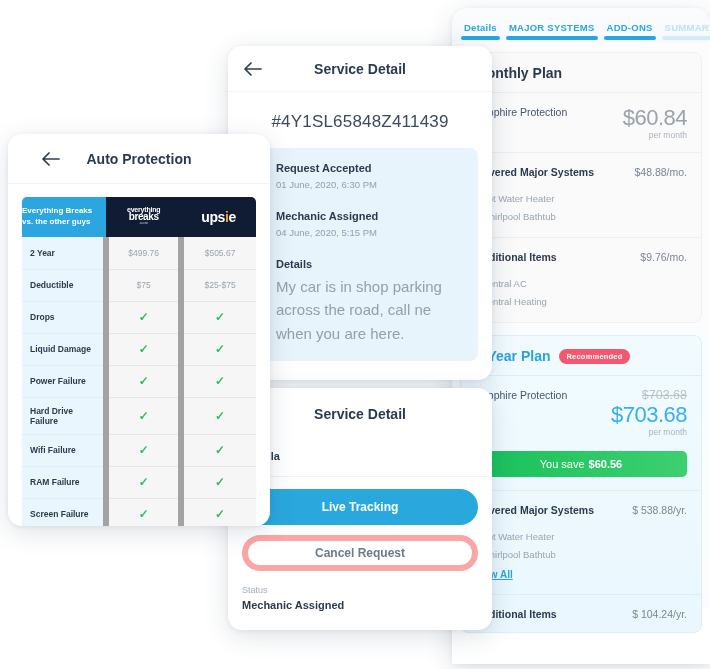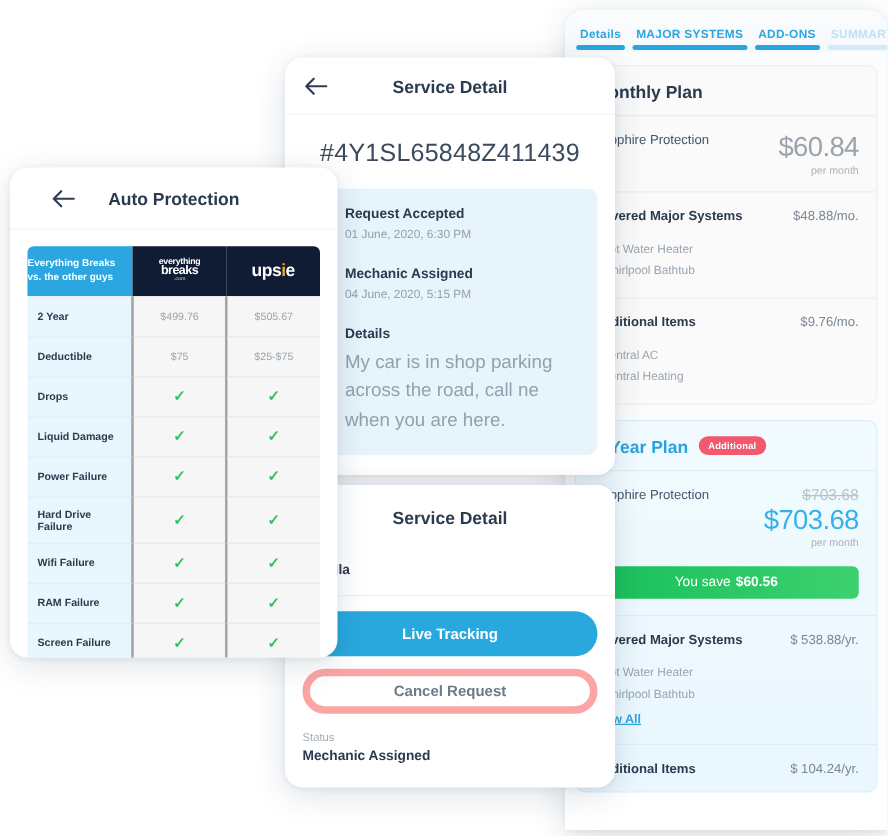--- a/index.html
+++ b/index.html
@@ -125,21 +125,21 @@
   }
   .sd-head {
     height: 46px; display: flex; align-items: center; padding: 0 14px;
     position: relative; border-bottom: 1px solid #f2f4f6;
   }
   .sd-title {
     position: absolute; left: 0; right: 0; text-align: center;
     font-size: 14px; font-weight: bold; color: #2b3b4e; pointer-events: none;
   }
   .order-id {
-    text-align: center; font-size: 20px; color: #3b4a5c;
+    text-align: center; font-size: 17px; color: #3b4a5c;
     padding: 20px 0 16px 0; letter-spacing: .2px;
   }
   .timeline {
     margin: 0 14px; background: #e8f4fb; border-radius: 8px;
     padding: 14px 0 16px 0; position: relative;
   }
   .tl-item { padding: 0 16px 0 34px; position: relative; margin-bottom: 20px; }
   .tl-item:last-child { margin-bottom: 0; }
   .tl-dot {
     position: absolute; left: -6px; top: 2px;
@@ -204,21 +204,21 @@
   .logo-eb .l2 { font-size: 10px; font-weight: bold; color: #ffffff; letter-spacing: -.4px; display:block; margin-top:-1px; }
   .logo-eb .l3 { font-size: 4px; color: #9aa3b0; display:block; margin-top:-1px; }
   .logo-upsie { font-size: 14px; font-weight: bold; color: #ffffff; letter-spacing: -.4px; }
   .logo-upsie .dot { color: #f5a623; }
   .cmp-table .rl {
     background: #eaf6fd; font-size: 8.5px; font-weight: bold; color: #2b3b4e;
     padding: 8px 8px; height: 32px; border-bottom: 1px solid #dceefa;
   }
   .cmp-table .rv {
     background: #f6f6f6; font-size: 8.5px; color: #9aa5b0; text-align: center;
-    height: 32px; border-bottom: 1px solid #e6e6e6; border-left: 2px solid #a3a3a3;
+    height: 32px; border-bottom: 1px solid #e6e6e6; border-left: 6px solid #a3a3a3;
   }
   .chk { color: #2cc15f; font-size: 12px; font-weight: bold; }
   .cmp-table tr:last-child .rl { border-bottom: none; border-bottom-left-radius: 5px; }
   .cmp-table tr:last-child .rv { border-bottom: none; }
   .cmp-table tr:last-child .rv:last-child { border-bottom-right-radius: 5px; }
 </style>
 </head>
 <body>
 
 <div class="stage">
@@ -271,21 +271,21 @@
         </div>
         <div class="sub-items">
           <div class="sub-item">- Central AC</div>
           <div class="sub-item">- Central Heating</div>
         </div>
       </div>
 
       <div class="plan-card plan-year">
         <div class="plan-title-row">
           <span class="plan-title blue">1-Year Plan</span>
-          <span class="badge-rec">Additional</span>
+          <span class="badge-rec">Recommended</span>
         </div>
         <div class="plan-row">
           <span class="row-label">Sapphire Protection</span>
           <span class="price-block">
             <span class="price-strike">$703.68</span>
             <span class="price-big blue">$703.68</span>
             <div class="price-sub">per month</div>
           </span>
         </div>
         <div class="save-bar">

